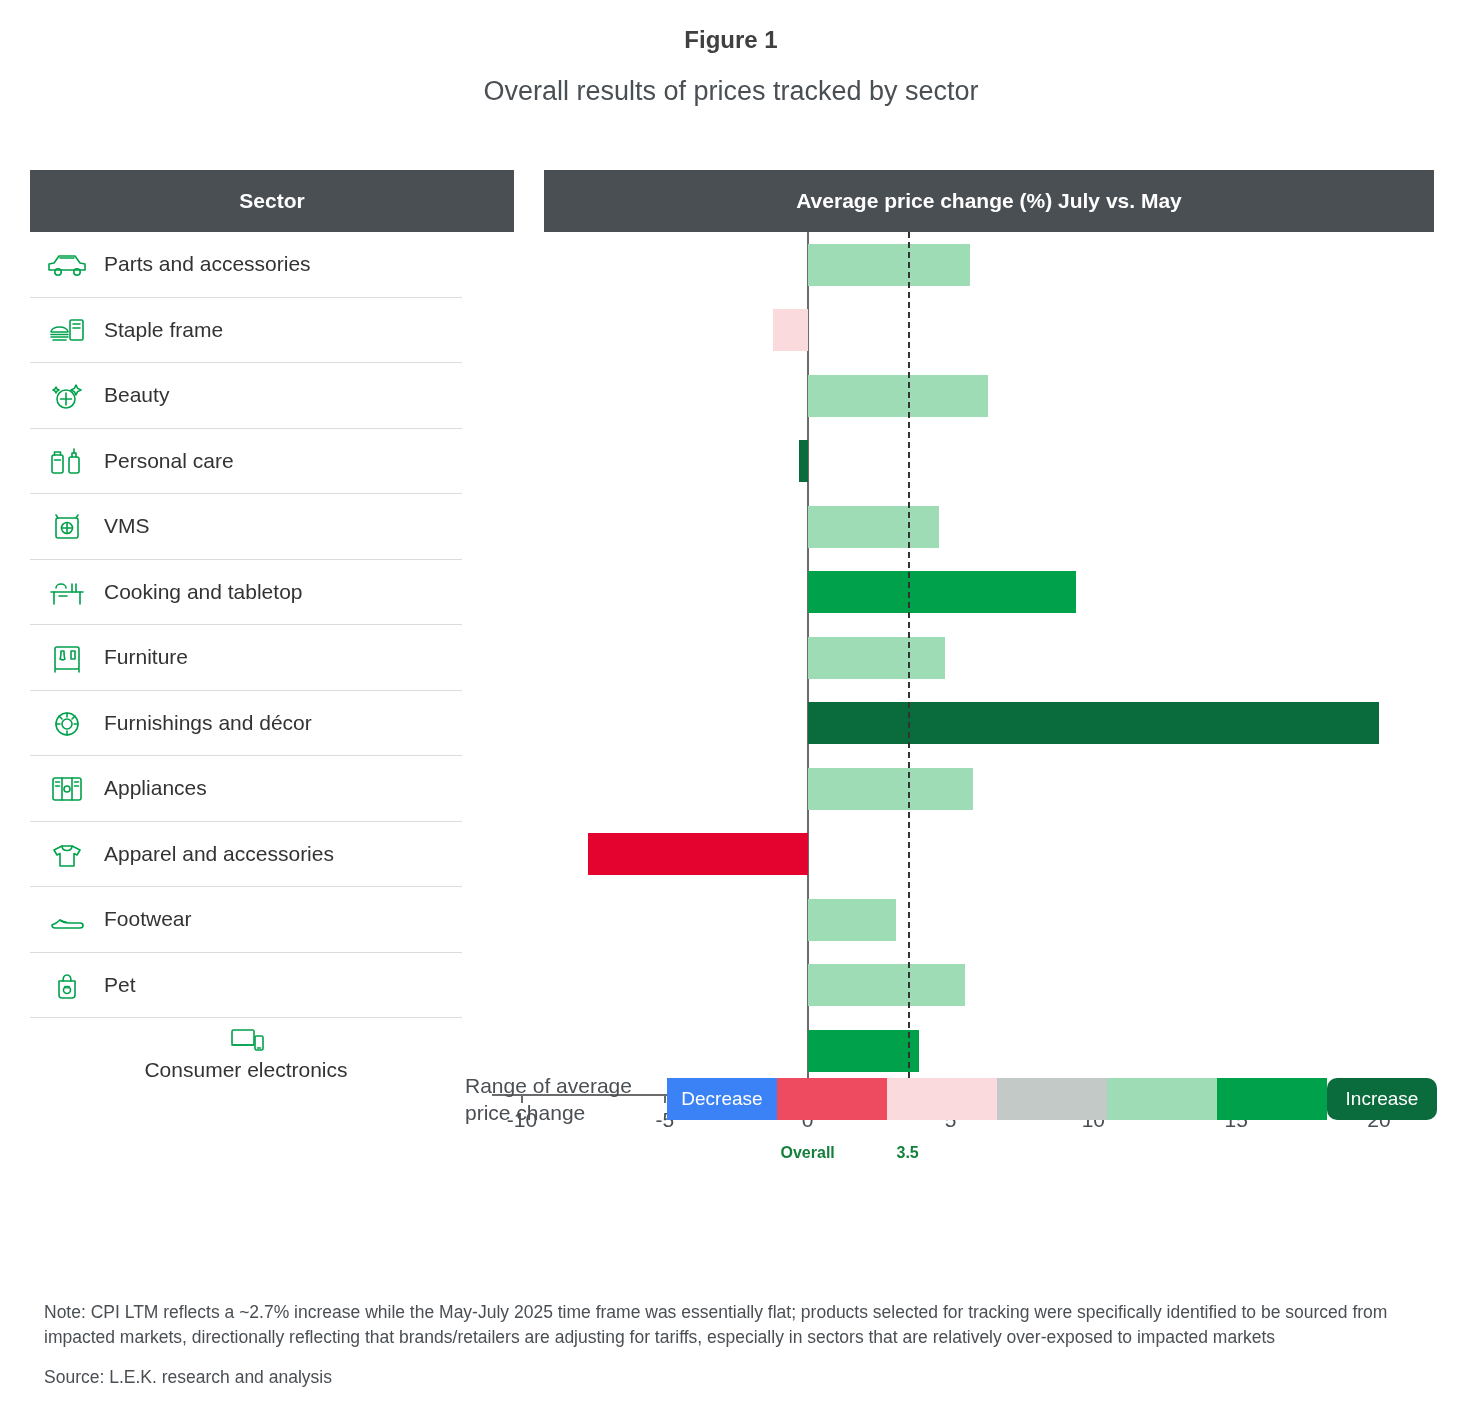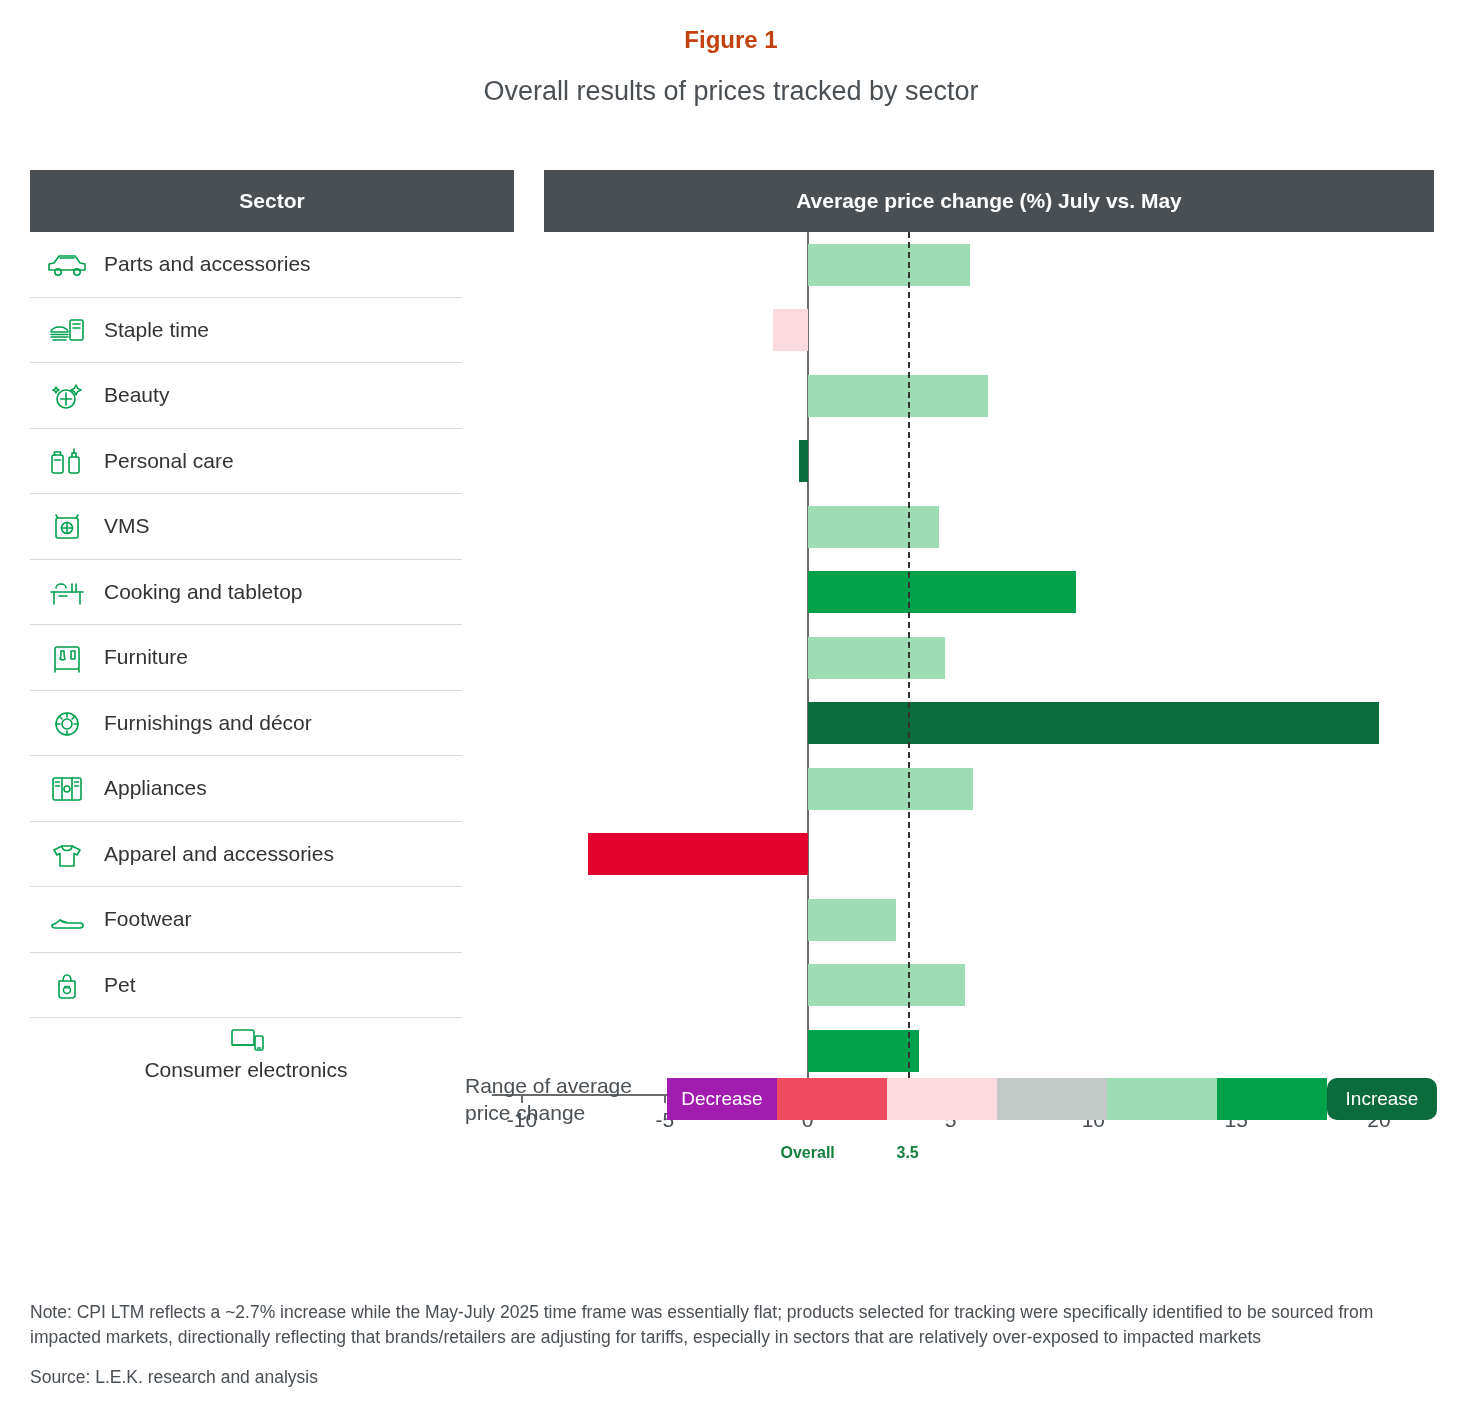--- a/index.html
+++ b/index.html
@@ -10,21 +10,21 @@
   body {
     width: 1462px;
     height: 1408px;
     font-family: "Liberation Sans", sans-serif;
     color: #333333;
     position: relative;
     overflow: hidden;
   }
   .fig-label {
     text-align: center;
-    color: #c2410c;
+    color: #404040;
     font-weight: bold;
     font-size: 24px;
     margin-top: 26px;
   }
   .fig-title {
     text-align: center;
     color: #4a4f54;
     font-size: 27px;
     margin-top: 22px;
     font-weight: 400;
@@ -184,21 +184,21 @@
     align-items: center;
     justify-content: center;
     font-size: 19px;
     color: #ffffff;
     font-weight: 500;
   }
 
   
   .footnote {
     position: absolute;
-    left: 30px;
+    left: 44px;
     top: 1300px;
     width: 1404px;
     font-size: 17.5px;
     color: #4a4f54;
     line-height: 1.45;
   }
   .footnote .src { margin-top: 14px; }
 </style>
 </head>
 <body>
@@ -229,21 +229,21 @@
         <div class="row">
           <div class="icon">
             <svg width="48" height="40" viewBox="0 0 48 40" fill="none" stroke="#00a14b" stroke-width="1.6" stroke-linecap="round" stroke-linejoin="round">
               <rect x="27" y="10" width="13" height="20" rx="1.5"></rect>
               <path d="M30 14h7M30 18h7"></path>
               <path d="M8 27h17M8 22c0-3 4-5 8.5-5S25 19 25 22z"></path>
               <path d="M8 24.5h17"></path>
               <path d="M10 30h13"></path>
             </svg>
           </div>
-          <div class="label">Staple time</div>
+          <div class="label">Staple frame</div>
         </div>
         <div class="row">
           <div class="icon">
             <svg width="48" height="40" viewBox="0 0 48 40" fill="none" stroke="#00a14b" stroke-width="1.6" stroke-linecap="round" stroke-linejoin="round">
               <circle cx="23" cy="24" r="9"></circle>
               <path d="M23 18v12M17.5 24h11"></path>
               <path d="M33 10l1.6 3.4L38 15l-3.4 1.6L33 20l-1.6-3.4L28 15l3.4-1.6z"></path>
               <path d="M13 12l1 2 2 1-2 1-1 2-1-2-2-1 2-1z"></path>
             </svg>
           </div>
@@ -398,21 +398,21 @@
     </div>
   </div>
 </div>
 
 <div class="legend">
   <div class="legend-title">
     <div>Range of average</div>
     <div>price change</div>
   </div>
   <div class="legend-scale" id="legend-scale">
-      <div class="legend-cell" style="background: #a21caf;">Decrease</div>
+      <div class="legend-cell" style="background: #3b82f6;">Decrease</div>
       <div class="legend-cell" style="background: rgb(238, 75, 96);"></div>
       <div class="legend-cell" style="background: rgb(250, 218, 221);"></div>
       <div class="legend-cell" style="background: rgb(195, 201, 199);"></div>
       <div class="legend-cell" style="background: rgb(158, 220, 182);"></div>
       <div class="legend-cell" style="background: rgb(0, 161, 75);"></div>
       <div class="legend-cell" style="background: rgb(10, 107, 61); border-radius: 10px;">Increase</div>
     </div>
 </div>
 
 <div class="footnote">

